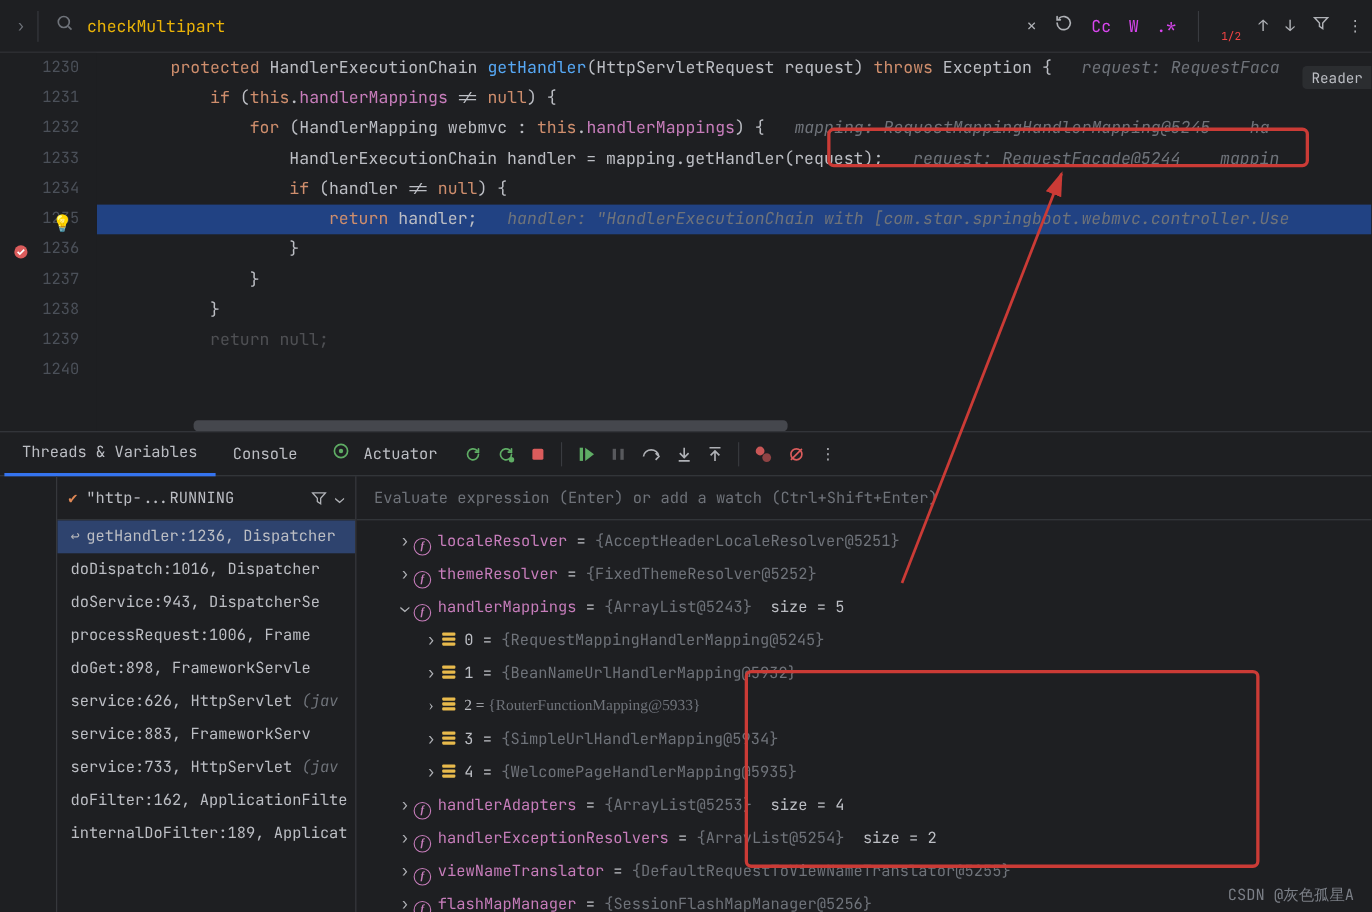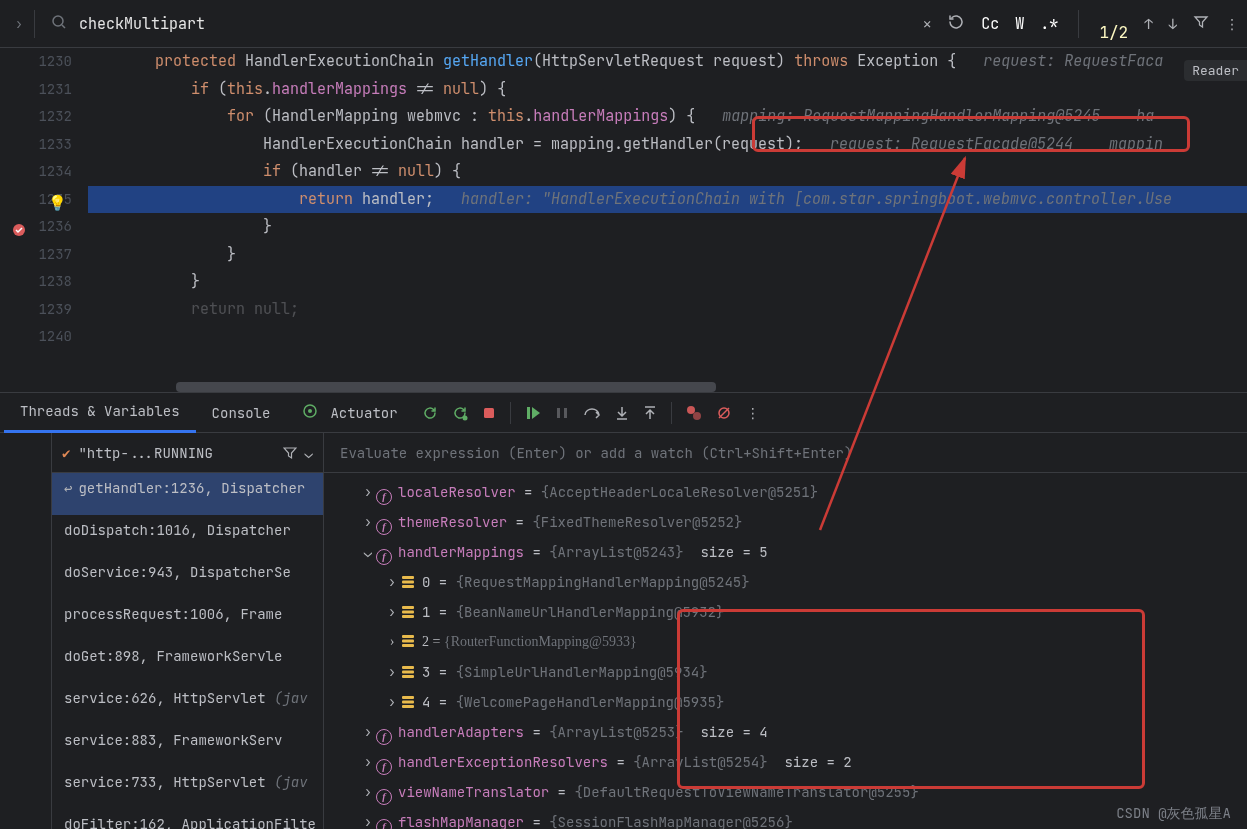--- a/index.html
+++ b/index.html
@@ -20,27 +20,27 @@
   align-items: center;
   height: 48px;
   background: #1e1f22;
   border-bottom: 1px solid #393b40;
   padding: 0 8px;
 }
 .search-bar .chev { width: 22px; text-align: center; color: #6f737a; cursor: pointer; }
 .search-bar .sep { width: 1px; height: 28px; background: #393b40; margin: 0 4px; }
 .search-bar .search-ico { color: #6f737a; margin: 0 12px; }
 .search-bar .search-input {
-  background: transparent; border: none; outline: none; color: #e5e5e5;
+  background: transparent; border: none; outline: none; color: #eab308;
   font-family: inherit; font-size: 15px; flex: 0 0 auto; width: 560px;
 }
 .search-right { margin-left: auto; display: flex; align-items: center; gap: 16px; }
 .search-right .ico { color: #afb1b6; cursor: pointer; }
-.search-right .txt-btn { color: #ffffff; cursor: pointer; font-size: 15px; }
-.match-count { color: #fef9c3; font-size: 16px; margin-top: 17px; }
+.search-right .txt-btn { color: #d946ef; cursor: pointer; font-size: 15px; }
+.match-count { color: #ef4444; font-size: 10px; margin-top: 17px; }
 
 
 .editor {
   position: relative;
   height: 344px;
   background: #1e1f22;
   display: flex;
   overflow: hidden;
 }
 .reader-tab {
@@ -99,21 +99,21 @@
 .tb-ico.green { color:#5fad65; }
 .tb-ico.red { color:#db5c5c; }
 
 .debug-body { display:flex; height: calc(100% - 40px); }
 .left-side { width: 52px; border-right:1px solid #393b40; }
 .frames-col { width: 272px; border-right:1px solid #393b40; display:flex; flex-direction:column; overflow:hidden;}
 .frames-top { height:40px; display:flex; align-items:center; padding:0 10px; gap:8px; border-bottom:1px solid #393b40;}
 .check-ico { color:#e08855; }
 .thread-label { color:#bcbec4; font-size:14px; flex:1; white-space:nowrap; overflow:hidden; }
 .frames-list { flex:1; overflow:hidden; }
-.frame-row { height:42px; line-height:30px; padding-left:12px; white-space:nowrap; overflow:hidden; color:#bcbec4; font-size:14px;}
+.frame-row { height:30px; line-height:30px; padding-left:12px; white-space:nowrap; overflow:hidden; color:#bcbec4; font-size:14px;}
 .frame-row.selected { background:#2e436e; }
 .frame-row .undo { color:#afb1b6; margin-right:6px; }
 .frame-row .dim { color:#6f737a; font-style:italic; }
 
 .vars-col { flex:1; display:flex; flex-direction:column; overflow:hidden; position:relative;}
 .eval-bar { height:40px; display:flex; align-items:center; padding:0 16px; color:#6f737a; border-bottom:1px solid #393b40; font-size:14px;}
 .vars-tree { flex:1; overflow:hidden; padding:4px 0 0 0; position:relative;}
 .var-row { height:30px; line-height:30px; white-space:nowrap; overflow:hidden; font-size:14px; }
 .chev-var { display:inline-block; width:16px; text-align:center; color:#afb1b6; }
 .icon-f { display:inline-flex; width:16px; height:16px; border:1.5px solid #c77dbb; border-radius:50%; color:#c77dbb; font-size:10px; font-style:italic; justify-content:center; align-items:center; font-weight:bold; margin-right:6px; vertical-align:-3px; font-family: serif;}

